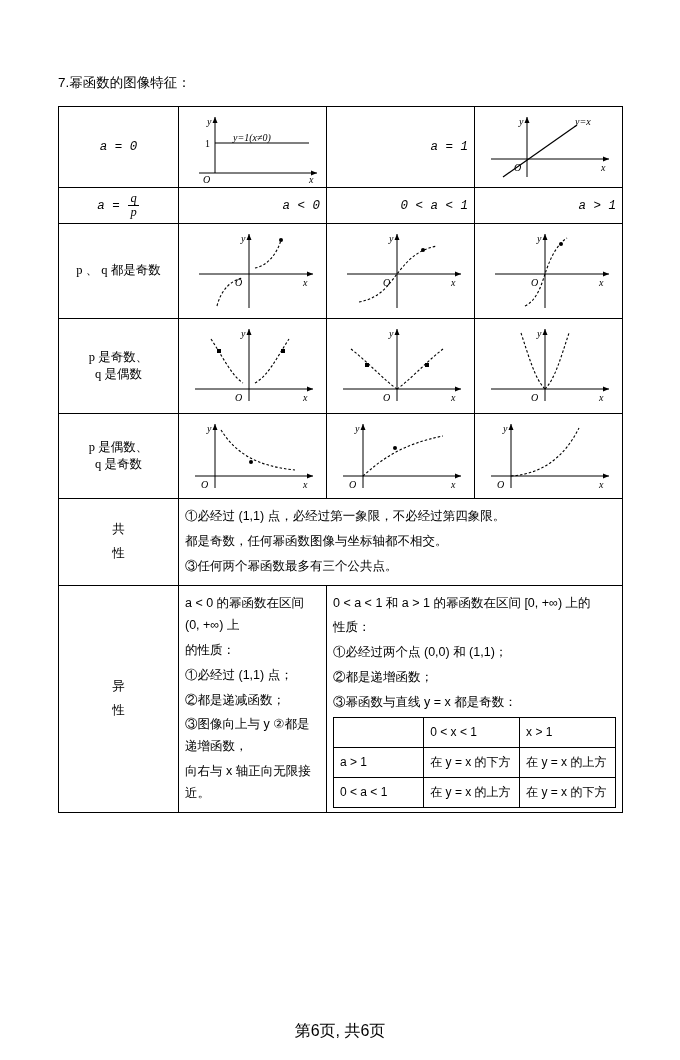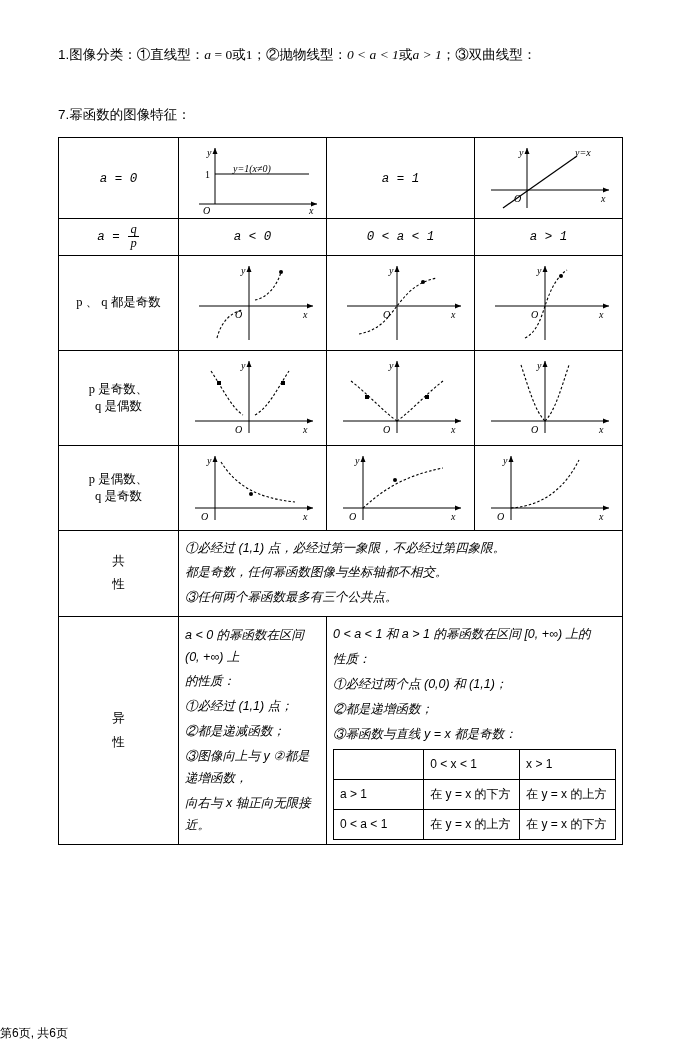--- a/index.html
+++ b/index.html
@@ -48,21 +48,21 @@
     border: 1px solid #000;
     vertical-align: middle;
     padding: 4px 6px;
     font-size: 12.5px;
   }
   .cell-label {
     text-align: center;
     font-family: "Liberation Serif", serif;
   }
   .cell-label-left {
-    text-align: center;
+    text-align: right;
     padding-left: 14px;
     font-family: "Liberation Serif", serif;
   }
   .it { font-style: italic; font-family: Liberation Mono, monospace; }
 
   .frac {
     display: inline-block;
     vertical-align: middle;
     text-align: center;
     font-style: italic;
@@ -73,21 +73,20 @@
   .frac .den { display: block; padding: 0 2px; }
 
   .graph-cell { padding: 2px; text-align: center; }
   svg { display: block; margin: 0 auto; }
 
   .bullet-list p {
     margin: 3px 0;
     font-size: 12.5px;
     line-height: 1.75;
     font-family: "Liberation Sans", sans-serif;
-    font-style: italic;
   }
   .vlabel {
     text-align: center;
     font-family: "Liberation Sans", sans-serif;
     font-size: 12.5px;
     line-height: 1.9;
   }
   table.inner {
     border-collapse: collapse;
     width: 100%;
@@ -100,35 +99,33 @@
     padding: 5px 6px;
     vertical-align: middle;
     font-family: "Liberation Sans", sans-serif;
     line-height: 1.6;
   }
   .footer {
     position: absolute;
     bottom: 18px;
     left: 0;
     width: 680px;
-    font-size: 12px;
+    text-align: center;
+    font-size: 16px;
     font-family: "Liberation Sans", sans-serif;
     color: #000;
   }
 </style>
 </head>
 <body>
 
 <div class="page">
 
   <div class="content">
 
-    <p class="para">
-      <span>1.图像分类：①直线型：</span><span class="mi">a</span><span class="mn"> = 0</span><span>或</span><span class="mn">1</span><span>；②抛物线型：</span><span class="mi">0 &lt; a &lt; 1</span><span>或</span><span class="mi">a &gt; 1</span><span>；③双曲线型：</span>
-    </p>
 
     <div class="spacer-1"></div>
 
 
     <div class="spacer-2"></div>
 
     <p class="para">7.幂函数的图像特征：</p>
 
     <table class="main">
       <colgroup>

